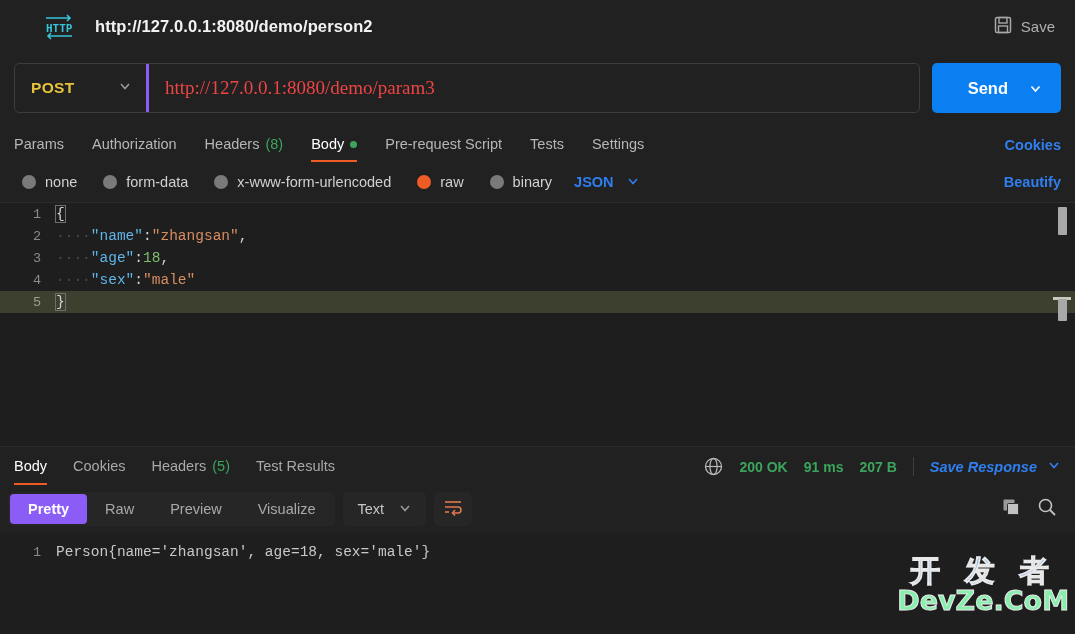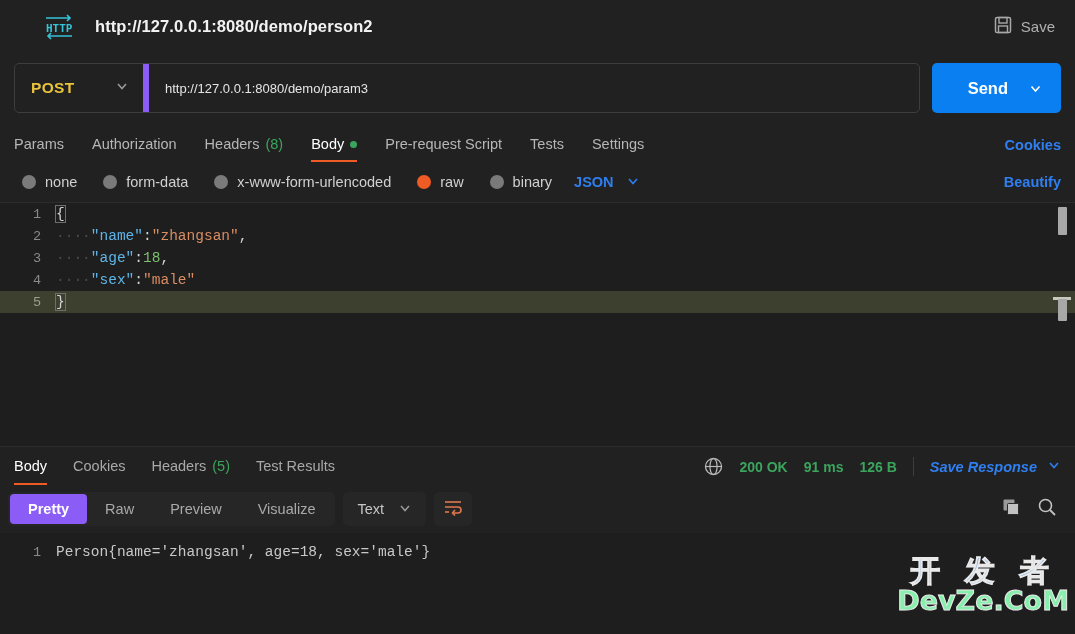--- a/index.html
+++ b/index.html
@@ -44,30 +44,30 @@
     height: 50px;
     border: 1px solid #3d3d3d; border-radius: 5px;
     background: #212121;
     overflow: hidden;
   }
   .method-sel {
     display: flex; align-items: center; gap: 10px;
     padding: 0 14px 0 16px;
     min-width: 134px;
     cursor: pointer;
-    border-right: 6px solid #8b5cf6;
+    border-right: 3px solid #8b5cf6;
   }
   .method-label { color: #e8c33c; font-weight: bold; font-size: 15.5px; letter-spacing:.3px; }
   .method-caret { margin-left: auto; color: #9a9a9a; }
   .url-input {
     flex: 1 1 auto;
     background: transparent; border: 0; outline: none;
-    color: #e5e5e5; font-size: 13px;
+    color: #ef4444; font-size: 19px;
     padding: 0 16px;
-    font-family: Liberation Sans, sans-serif;
+    font-family: Liberation Serif, serif;
   }
   .send-btn {
     flex: 0 0 auto;
     display: flex; align-items: center;
     height: 50px;
     background: #0a7ff2; border-radius: 5px;
     color: #fff; cursor: pointer;
   }
   .send-label { font-size: 16.5px; font-weight: bold; padding: 0 16px 0 36px; }
   .send-caret { padding: 0 18px 0 4px; display: flex; align-items: center; }
@@ -394,21 +394,21 @@
   <div class="resp-meta">
     <span class="globe">
       <svg width="19" height="19" viewBox="0 0 19 19">
         <circle cx="9.5" cy="9.5" r="8" stroke="#b9b9b9" stroke-width="1.3" fill="none"></circle>
         <ellipse cx="9.5" cy="9.5" rx="3.6" ry="8" stroke="#b9b9b9" stroke-width="1.2" fill="none"></ellipse>
         <path d="M1.5 9.5 H17.5" stroke="#b9b9b9" stroke-width="1.2"></path>
       </svg>
     </span>
     <span class="meta-green">200 OK</span>
     <span class="meta-green">91 ms</span>
-    <span class="meta-green">126 B</span>
+    <span class="meta-green">207 B</span>
     <span class="meta-div"></span>
     <span class="save-resp">
       <span>Save Response</span>
       <span>
         <svg width="14" height="14" viewBox="0 0 14 14">
             <path d="M3 5 L7 9.5 L11 5" stroke="#2f7ff0" stroke-width="1.6" fill="none"></path>
           </svg>
       </span>
     </span>
   </div>

